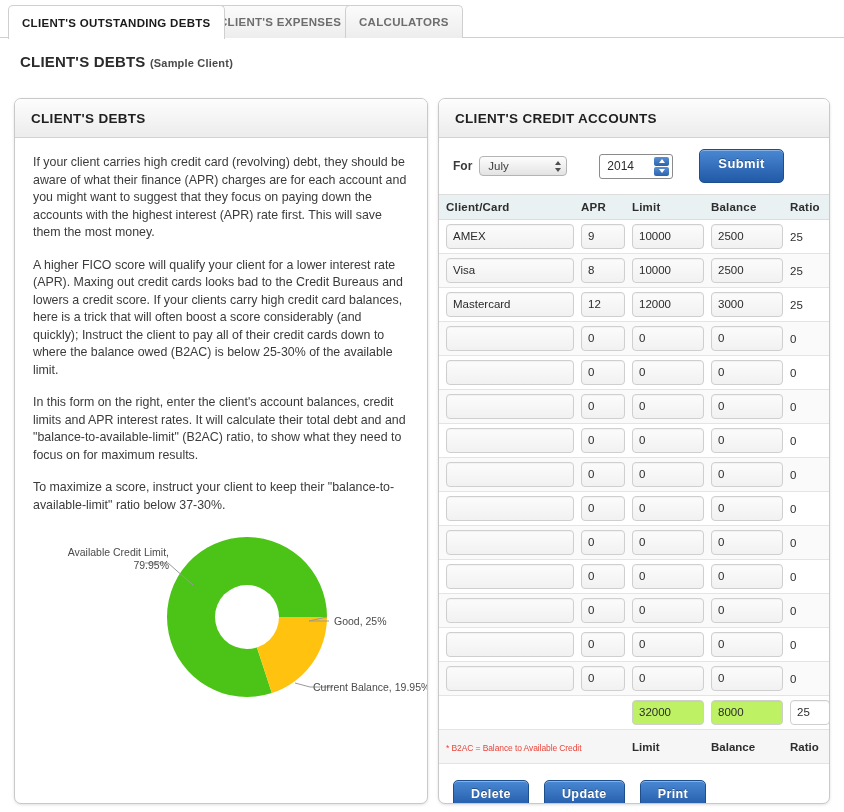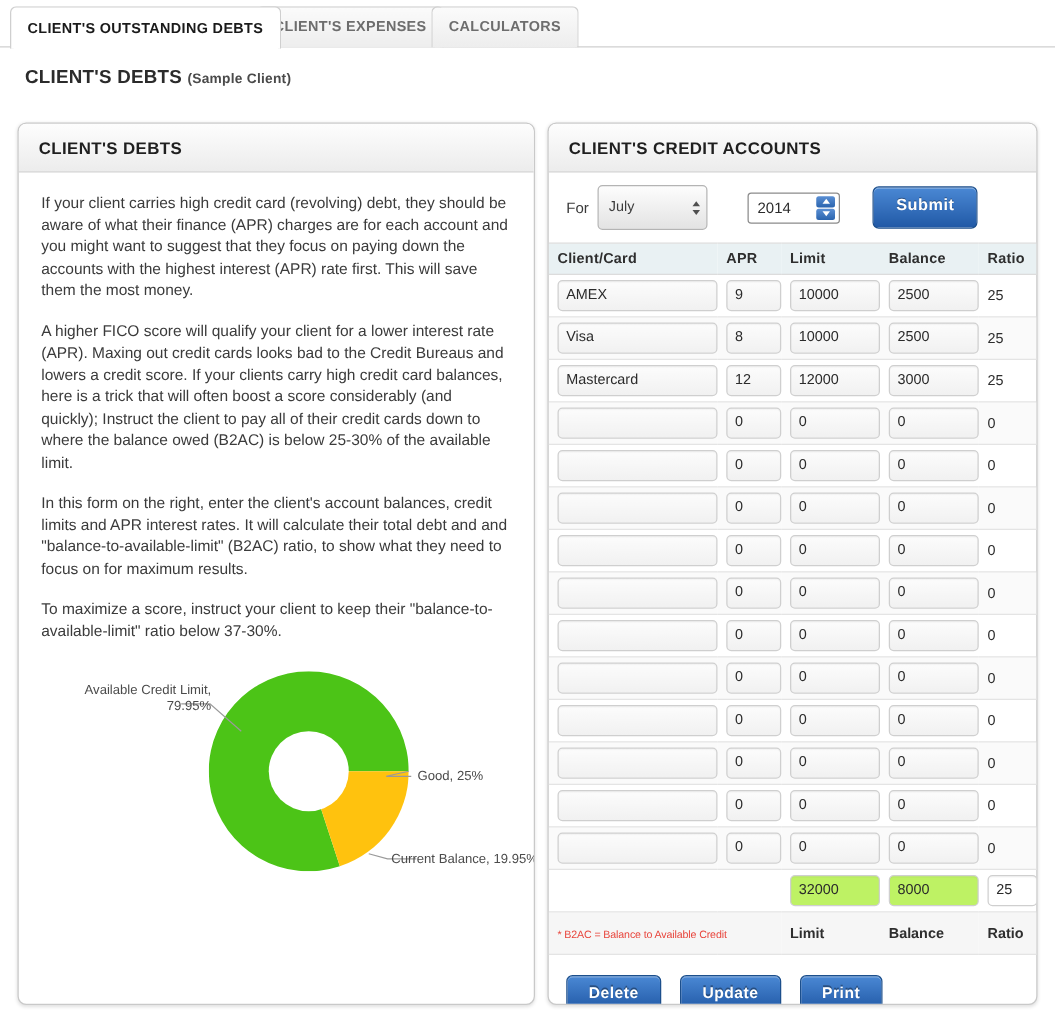--- a/index.html
+++ b/index.html
@@ -90,24 +90,24 @@
     line-height: 13px;
     white-space: nowrap;
   }
   #lbl-available { left: 4px; top: 17px; text-align: right; width: 132px; white-space: normal; }
   #lbl-good      { left: 301px; top: 86px; }
   #lbl-balance   { left: 280px; top: 152px; }
 
   
   #right-body { padding: 13px 14px 0 14px; }
   #forrow { display: flex; align-items: center; height: 30px; margin-bottom: 13px; }
-  #for-label { font-size: 12px; font-weight: normal; color: #3a3a3a; margin-right: 7px; }
+  #for-label { font-size: 12px; font-weight: bold; color: #3a3a3a; margin-right: 7px; }
 
   .mac-select {
-    position: relative; width: 88px; height: 36px;
+    position: relative; width: 88px; height: 20px;
     border: 1px solid #b4b4b4; border-radius: 4px;
     background: linear-gradient(to bottom, #fdfdfd 0%, #e3e3e3 100%);
     font-size: 11.5px; color: #3c3c3c;
     display: flex; align-items: center; padding-left: 8px;
     cursor: pointer;
   }
   .mac-select .arrows {
     position: absolute; right: 5px; top: 0; bottom: 0;
     display: flex; flex-direction: column; justify-content: center; align-items: center;
     gap: 3px;

